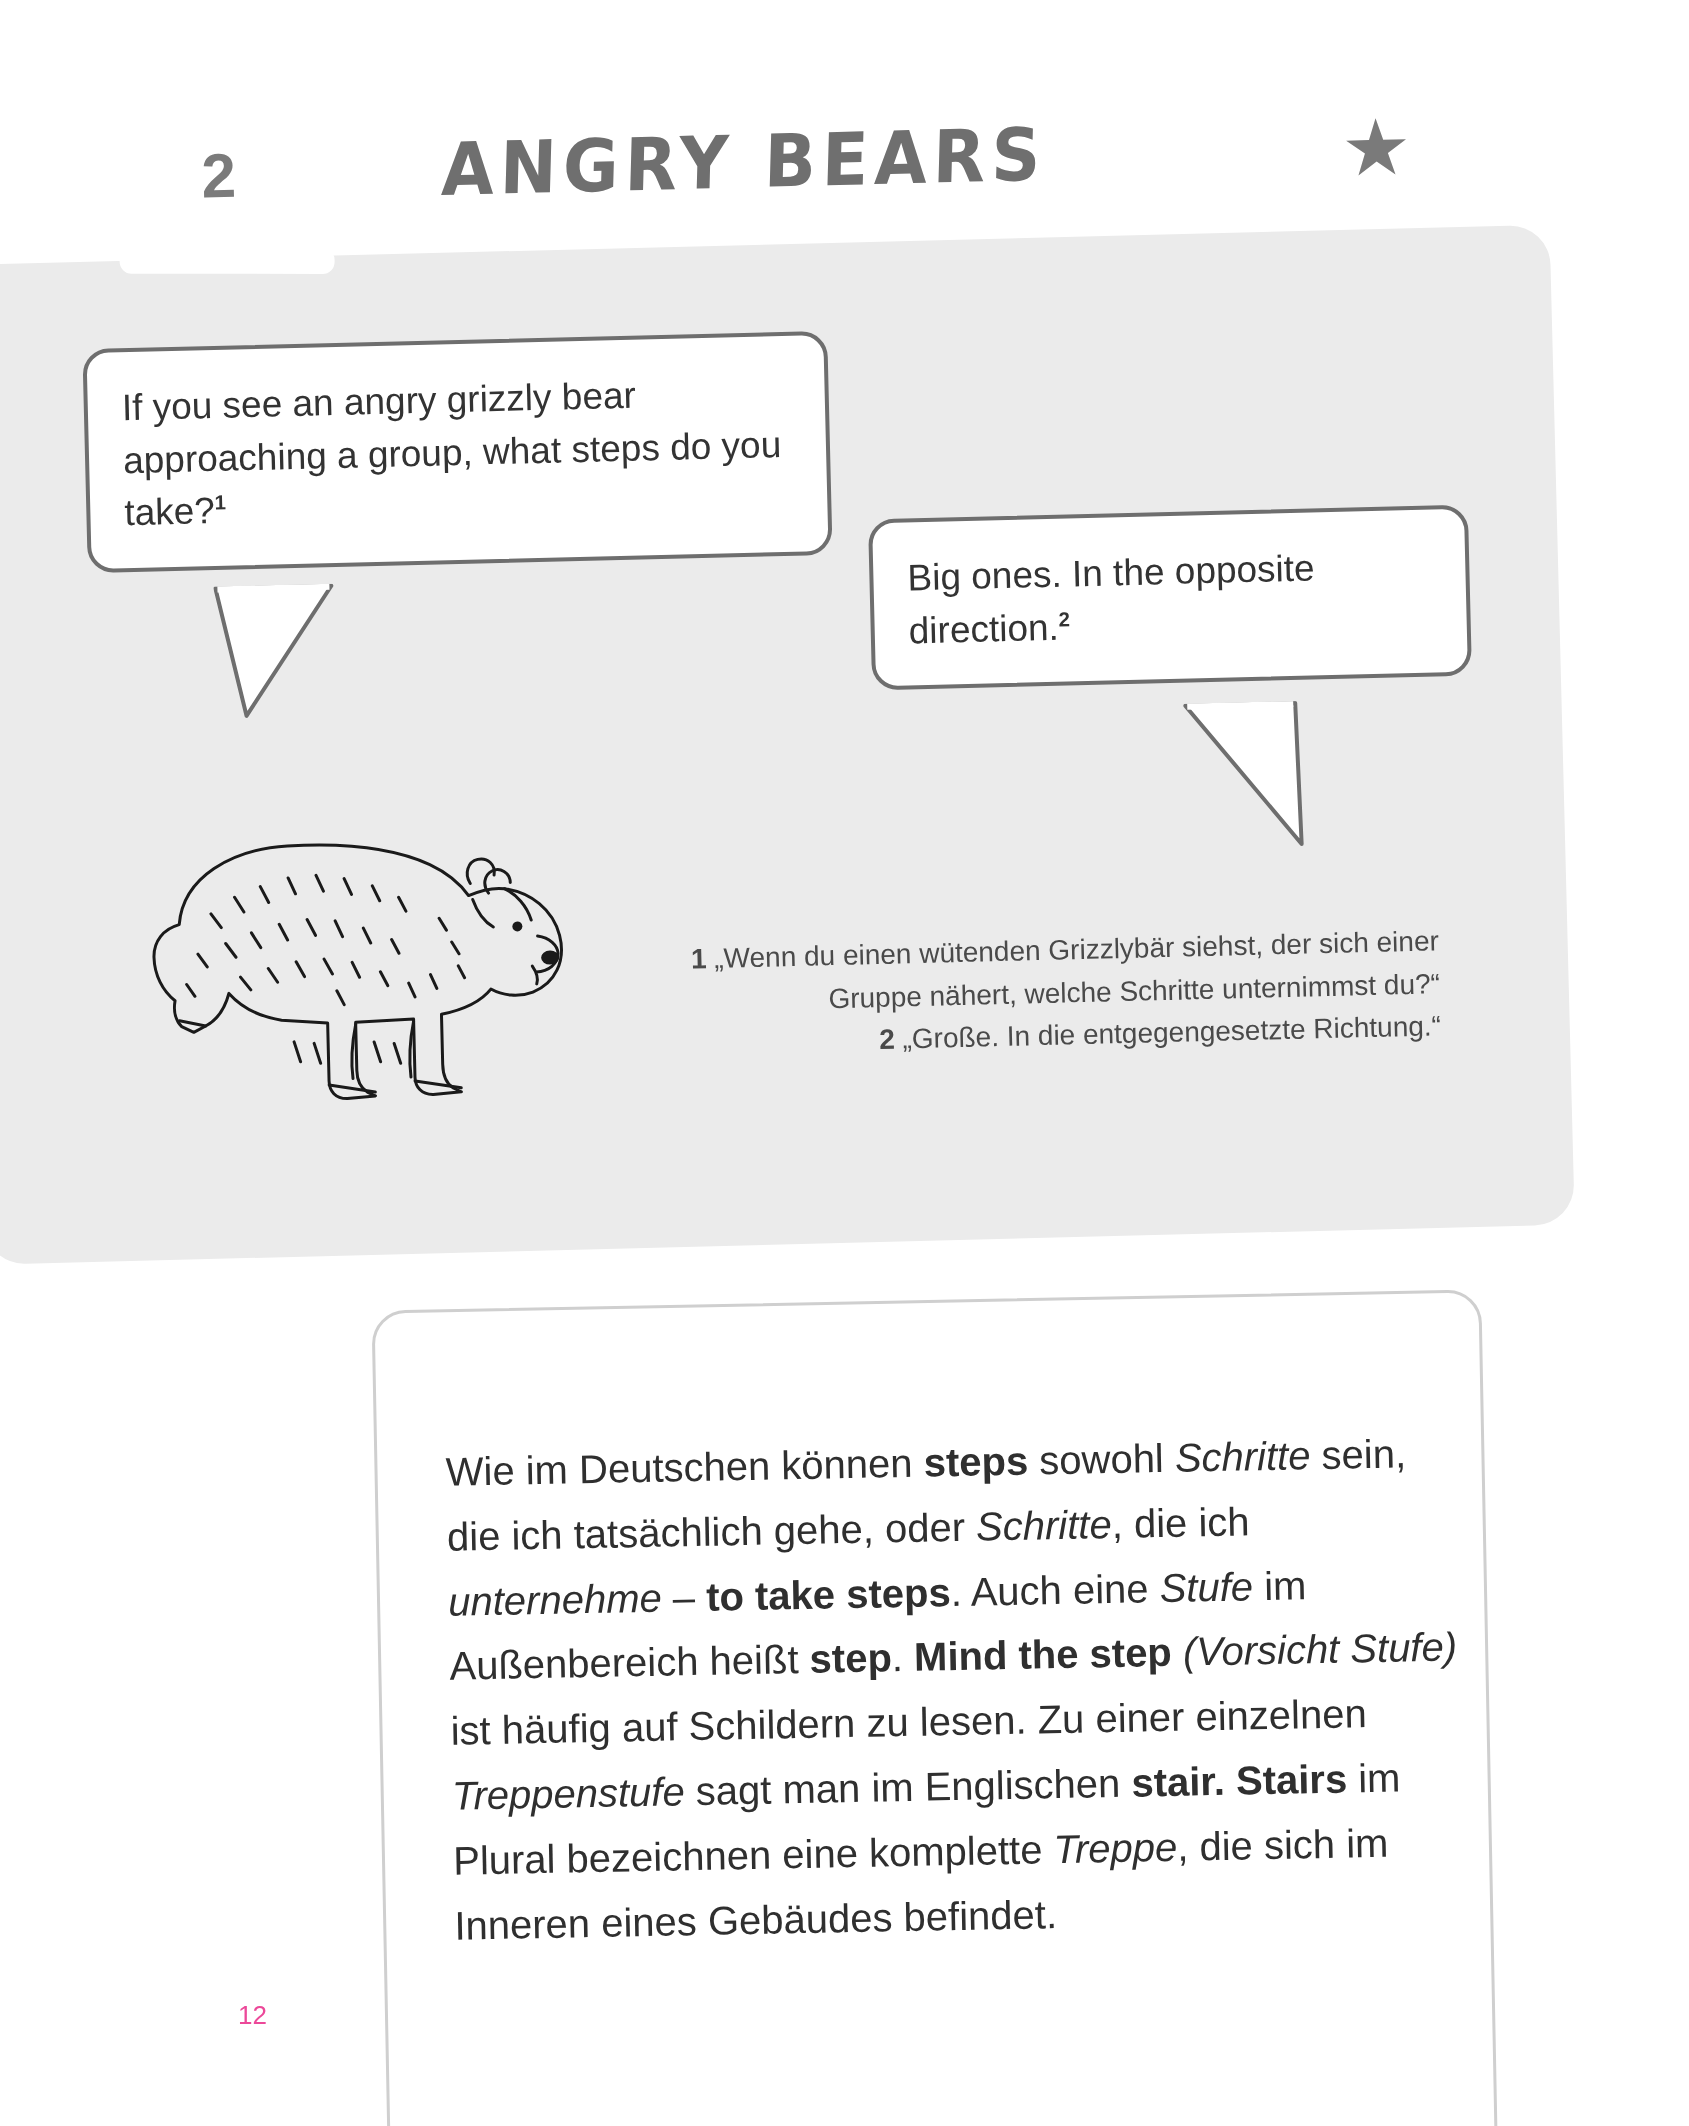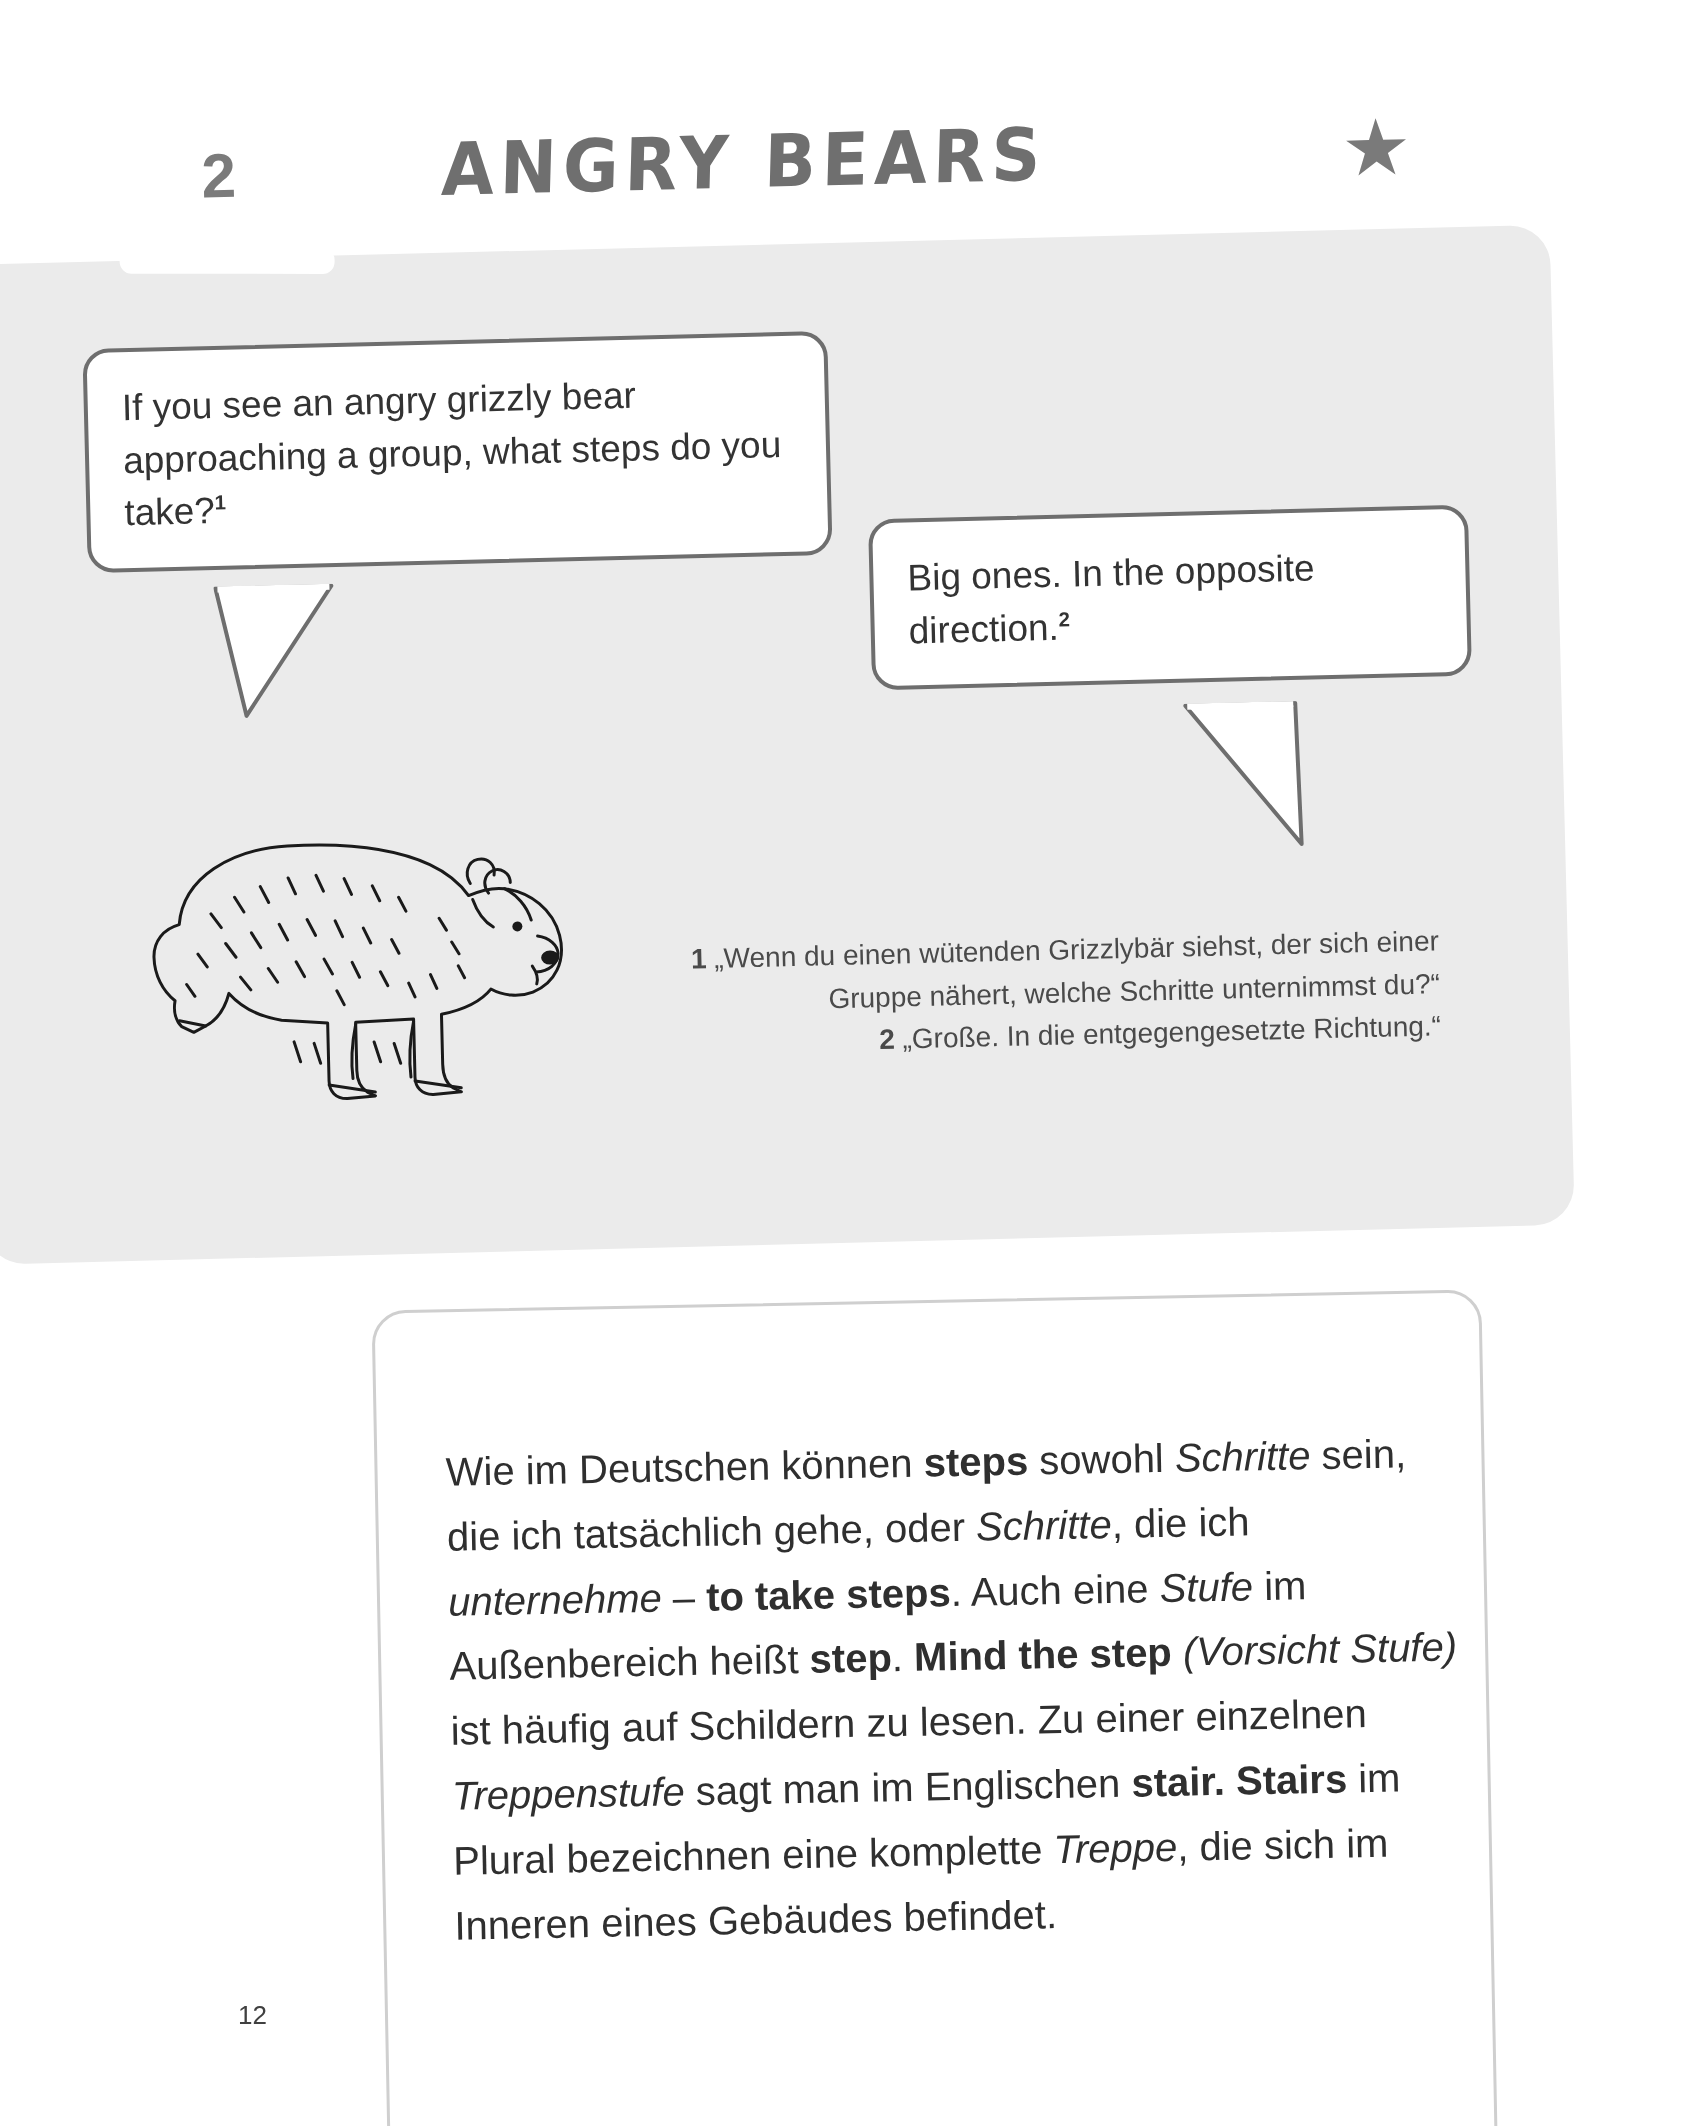--- a/index.html
+++ b/index.html
@@ -185,21 +185,21 @@
   }
   .bottom-text b { font-weight: bold; }
   .bottom-text i { font-style: italic; }
 
   
   .page-number {
     position: absolute;
     left: 238px;
     top: 2000px;
     font-size: 26px;
-    color: #404040;
+    color: #ec4899;
   }
 </style>
 </head>
 <body>
 
 <div class="top-panel"></div>
 
 <div class="header-row">
   <div class="num-brush"></div>
   <div class="chapter-num">2</div>

